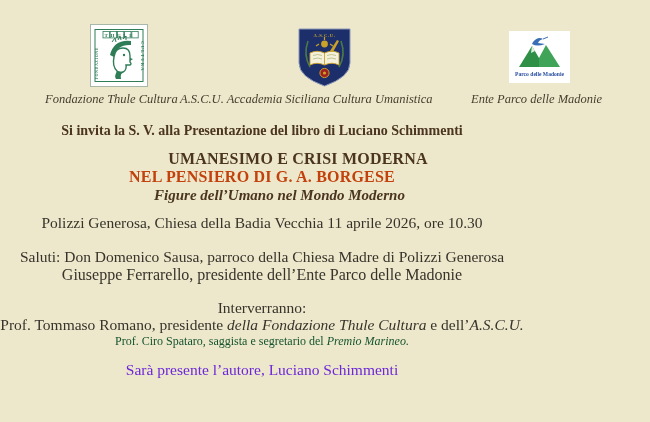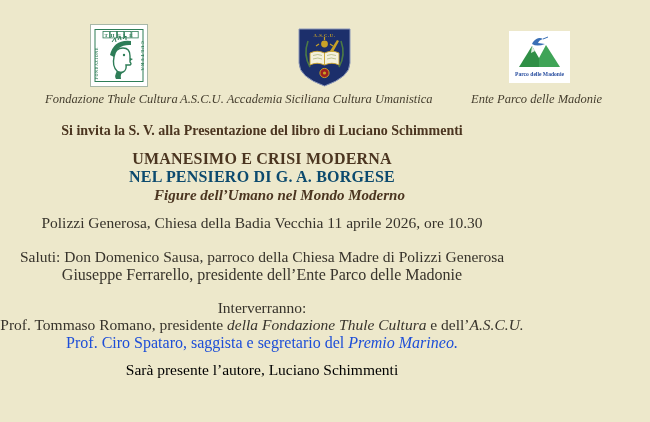--- a/index.html
+++ b/index.html
@@ -19,30 +19,30 @@
   .caption-row { position:absolute; top:92px; left:0; width:650px; height:16px; }
   .caption {
     position:absolute; white-space:nowrap;
     font-style:italic; font-size:12.5px; color:#453E2E;
   }
   .cap-1 { left:45px; }
   .cap-2 { left:180px; }
   .cap-3 { left:471px; }
   .line { position:absolute; left:0; width:524px; text-align:center; white-space:nowrap; }
   .invite   { top:123px; font-size:14px;   font-weight:bold; color:#4B3520; }
-  .title1   { top:150px; font-size:16px;   font-weight:bold; color:#4B3520; letter-spacing:0.2px; }
-  .title2   { top:168px; font-size:16px;   font-weight:bold; color:#0c4a6e; letter-spacing:0.2px; }
+  .title1   { top:150px; font-size:16px;   font-weight:bold; color:#4B3520; letter-spacing:0.2px;margin-left:36px; }
+  .title2   { top:168px; font-size:16px;   font-weight:bold; color:#c2410c; letter-spacing:0.2px; }
   .subtitle { top:187px; font-size:15px;   font-weight:bold; font-style:italic; color:#4B3520;padding-left:35px; }
   .venue    { top:214px; font-size:15.5px; color:#37332B; }
   .saluti1  { top:248px; font-size:15.5px; color:#37332B; }
   .saluti2  { top:266px; font-size:16px; color:#37332B; }
   .interv   { top:299px; font-size:15.5px; color:#37332B; }
   .speak1   { top:316px; font-size:15.5px; color:#37332B; }
-  .speak2   { top:334px; font-size:16px; color:#1d4ed8; }
-  .footer   { top:361px; font-size:15.5px; color:#000000; }
+  .speak2   { top:334px; font-size:12px; color:#14532d; }
+  .footer   { top:361px; font-size:15.5px; color:#6d28d9; }
   .speak1 em, .speak2 em { font-style:italic; }
   svg { display:block; width:100%; height:100%; }
 </style>
 </head>
 <body>
 
 <div class="page">
 
   <div class="logo logo-thule">
     <svg viewBox="0 0 58 63">

